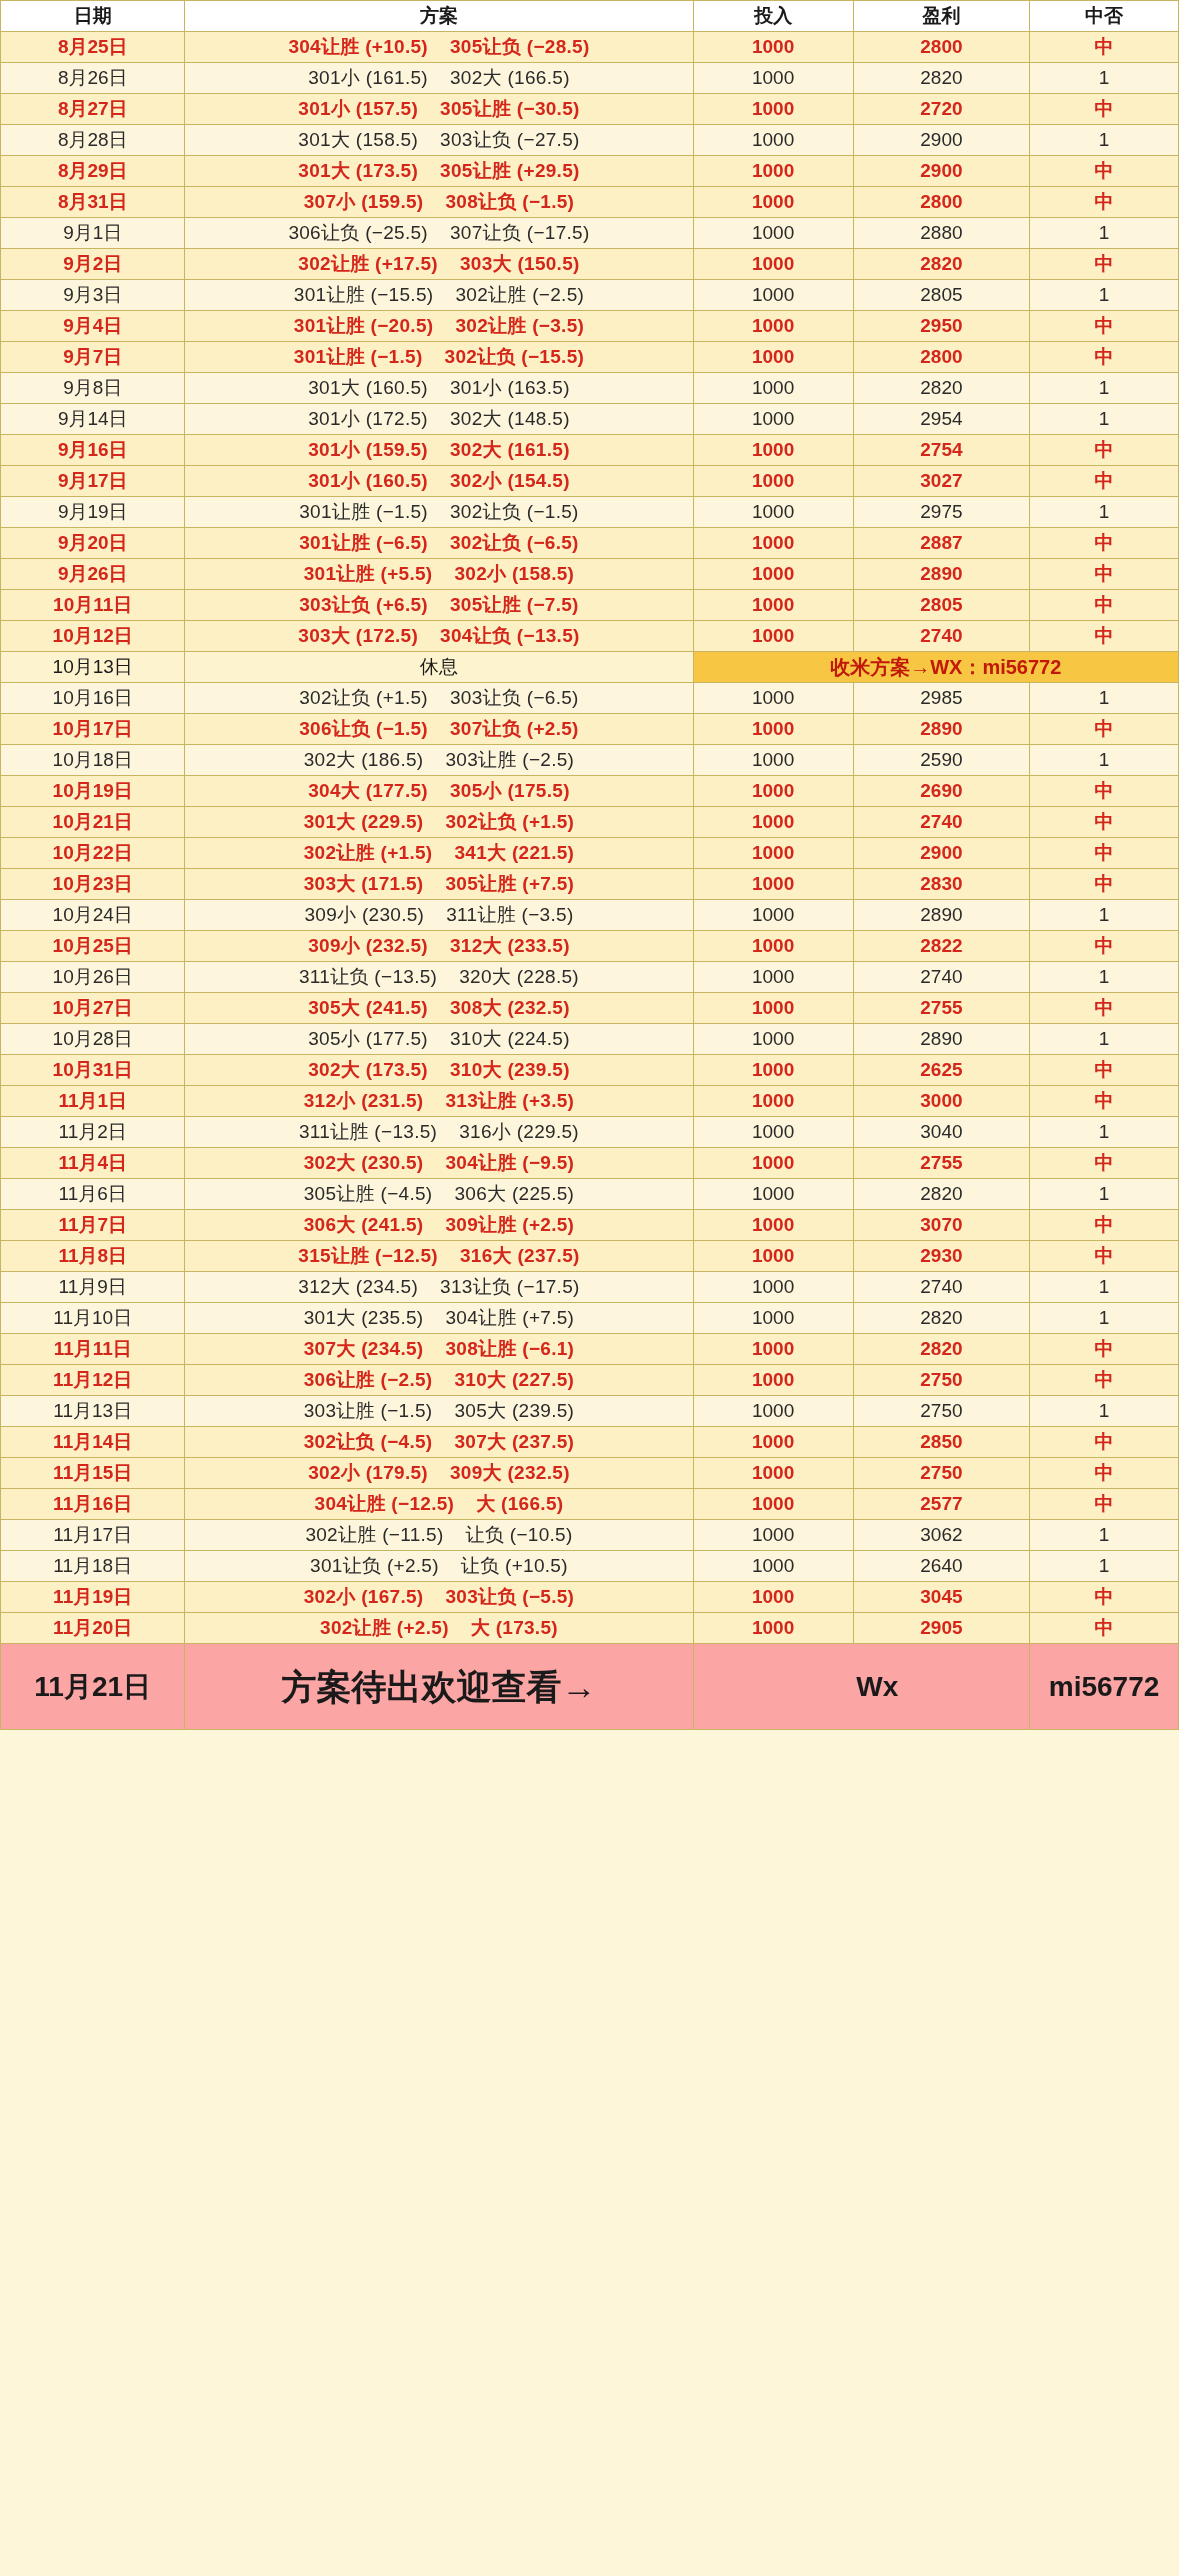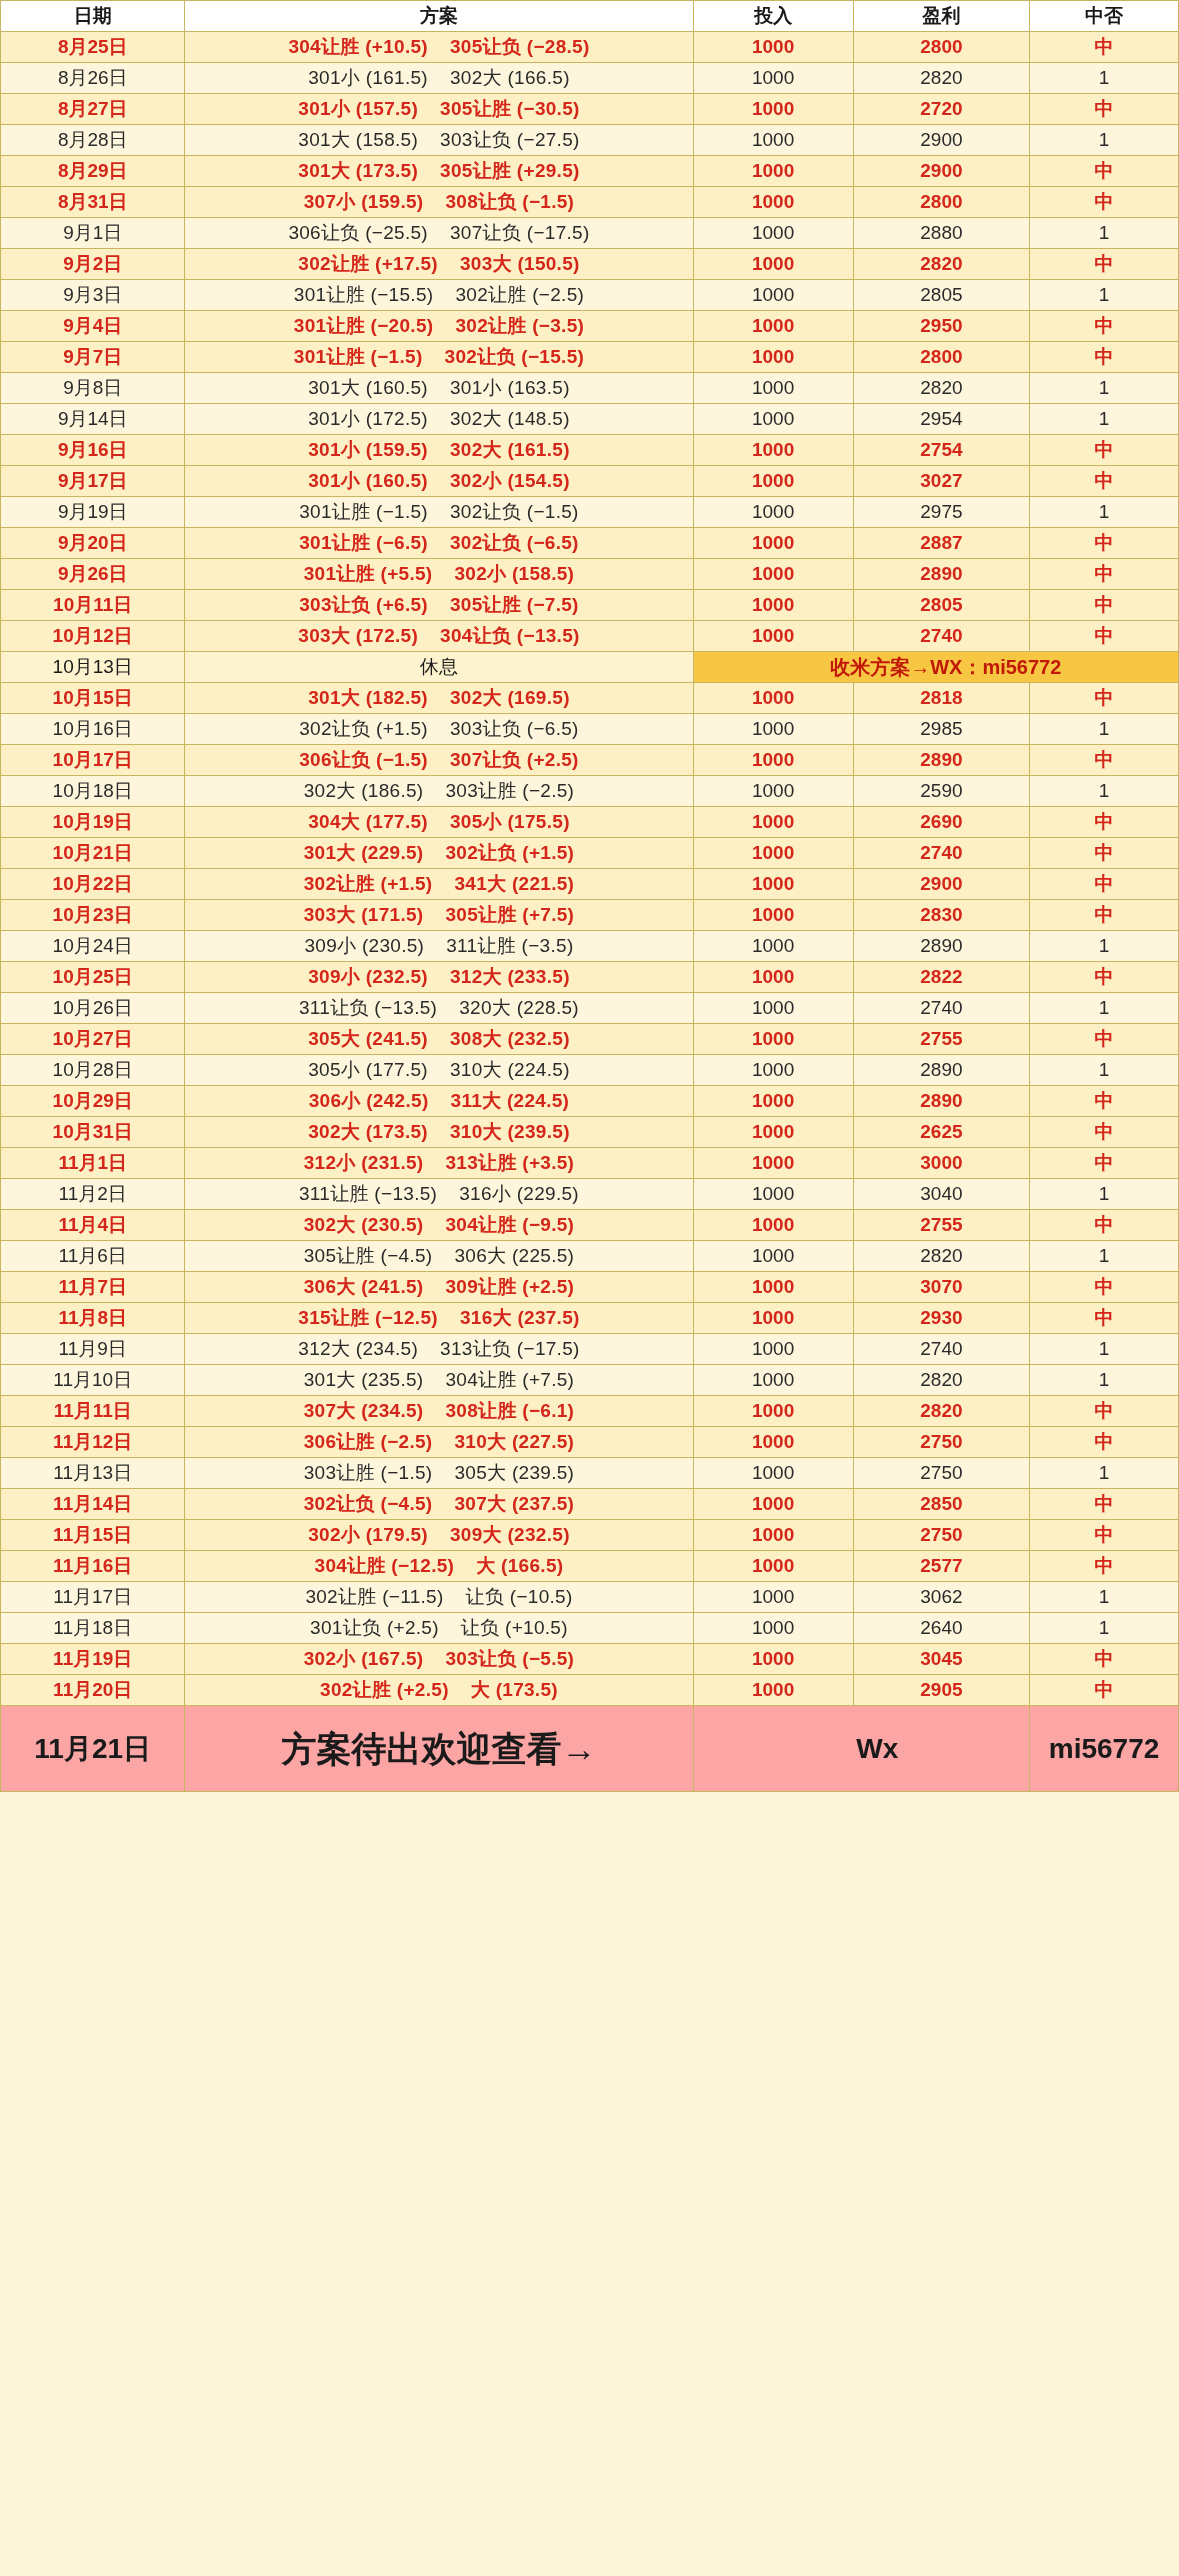--- a/index.html
+++ b/index.html
@@ -246,27 +246,20 @@
         <td class="plan"><span class="seg">303大 (172.5)</span><span class="gap"></span><span class="seg">304让负 (−13.5)</span></td>
         <td class="num">1000</td>
         <td class="num">2740</td>
         <td>中</td>
       </tr>
       <tr class="rest">
         <td>10月13日</td>
         <td class="plan">休息</td>
         <td class="promo" colspan="3">收米方案→WX：mi56772</td>
       </tr>
-      <tr class="hit">
-        <td>10月15日</td>
-        <td class="plan"><span class="seg">301大 (182.5)</span><span class="gap"></span><span class="seg">302大 (169.5)</span></td>
-        <td class="num">1000</td>
-        <td class="num">2818</td>
-        <td>中</td>
-      </tr>
       <tr class="miss">
         <td>10月16日</td>
         <td class="plan"><span class="seg">302让负 (+1.5)</span><span class="gap"></span><span class="seg">303让负 (−6.5)</span></td>
         <td class="num">1000</td>
         <td class="num">2985</td>
         <td>1</td>
       </tr>
       <tr class="hit">
         <td>10月17日</td>
         <td class="plan"><span class="seg">306让负 (−1.5)</span><span class="gap"></span><span class="seg">307让负 (+2.5)</span></td>
@@ -336,27 +329,20 @@
         <td class="num">1000</td>
         <td class="num">2755</td>
         <td>中</td>
       </tr>
       <tr class="miss">
         <td>10月28日</td>
         <td class="plan"><span class="seg">305小 (177.5)</span><span class="gap"></span><span class="seg">310大 (224.5)</span></td>
         <td class="num">1000</td>
         <td class="num">2890</td>
         <td>1</td>
-      </tr>
-      <tr class="hit">
-        <td>10月29日</td>
-        <td class="plan"><span class="seg">306小 (242.5)</span><span class="gap"></span><span class="seg">311大 (224.5)</span></td>
-        <td class="num">1000</td>
-        <td class="num">2890</td>
-        <td>中</td>
       </tr>
       <tr class="hit">
         <td>10月31日</td>
         <td class="plan"><span class="seg">302大 (173.5)</span><span class="gap"></span><span class="seg">310大 (239.5)</span></td>
         <td class="num">1000</td>
         <td class="num">2625</td>
         <td>中</td>
       </tr>
       <tr class="hit">
         <td>11月1日</td>

